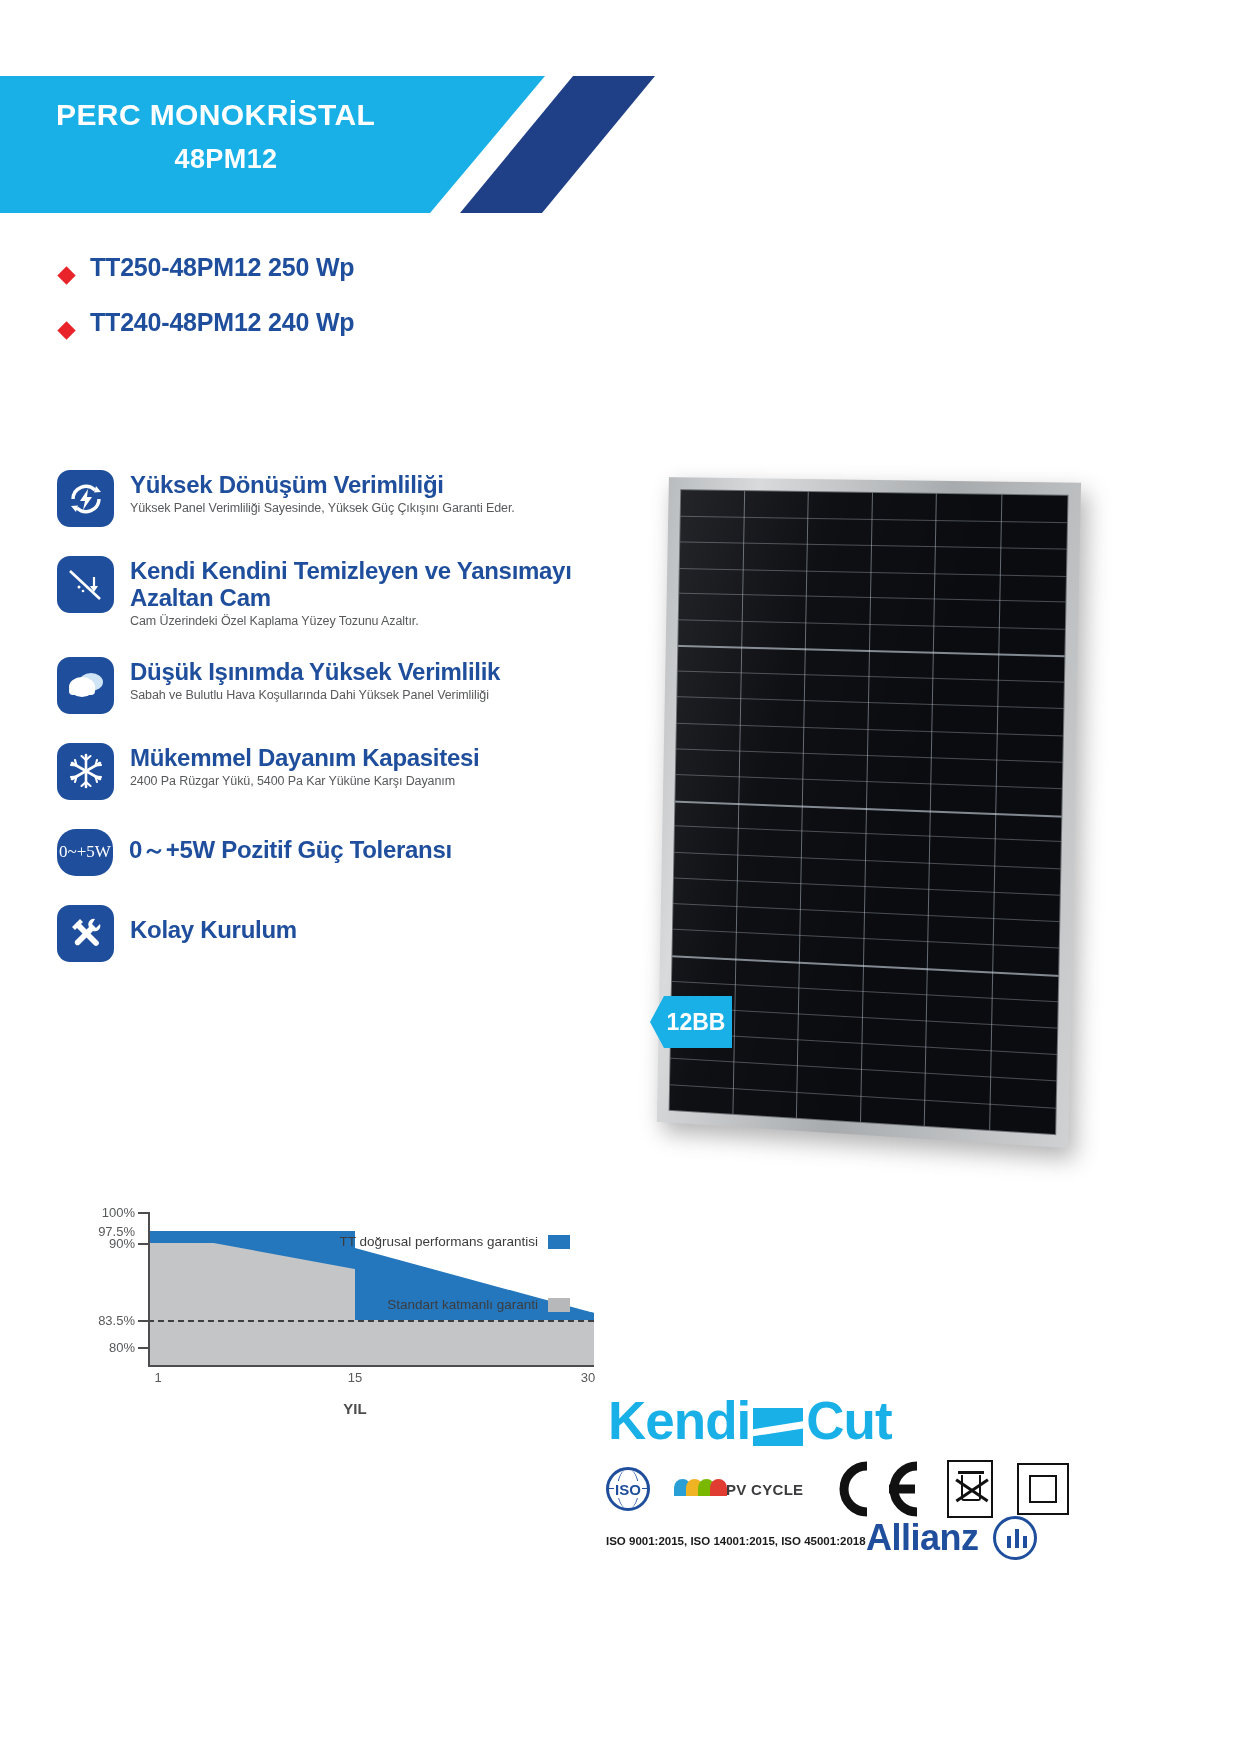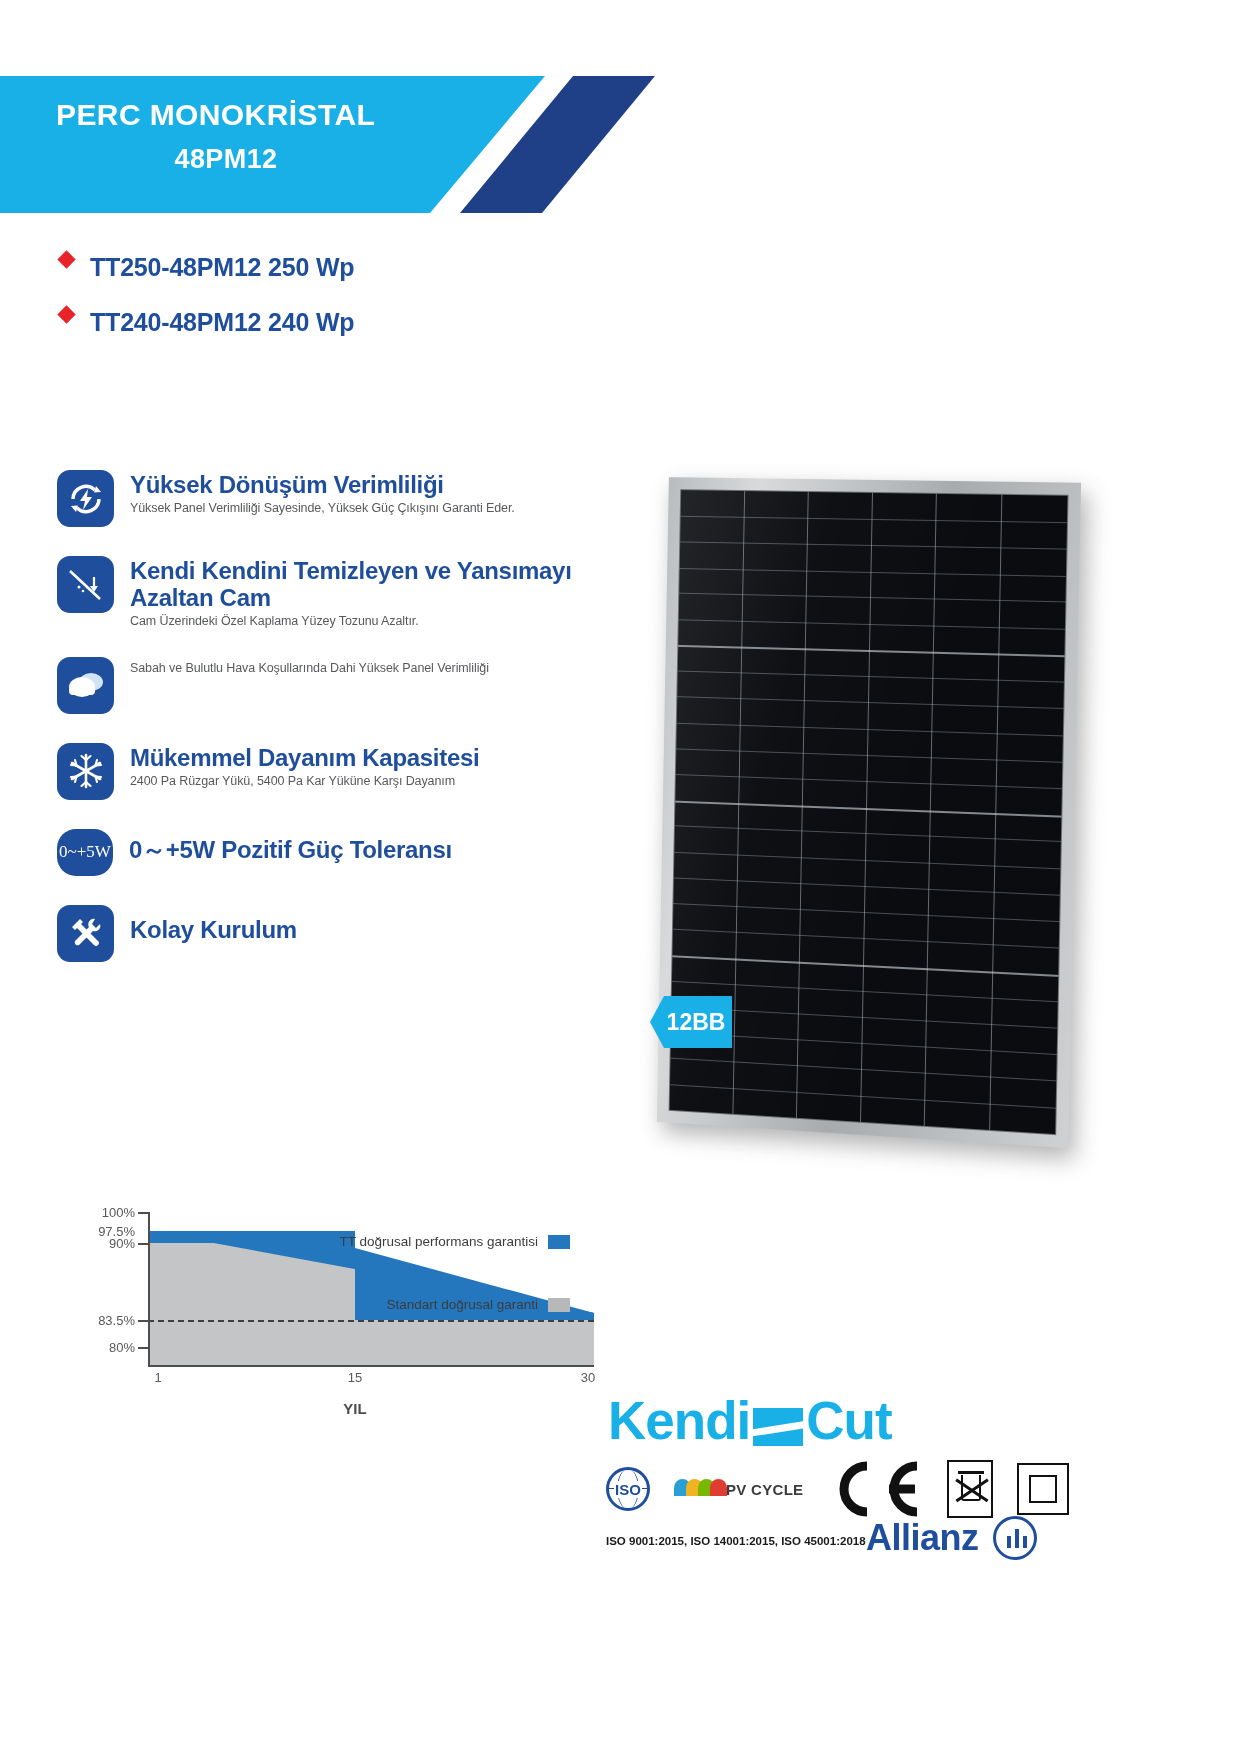--- a/index.html
+++ b/index.html
@@ -35,21 +35,21 @@
   }
   .header-model {
     position: absolute; top: 68px; left: 56px;
     width: 340px; text-align: center;
     color: #ffffff; font-size: 27px; font-weight: bold;
     letter-spacing: 0.4px;
   }
 
   
   .models { position: absolute; top: 253px; left: 60px; }
-  .model-row { display: flex; align-items: flex-start; margin-bottom: 26px; }
+  .model-row { display: flex; align-items: flex-end; margin-bottom: 26px; }
   .diamond {
     width: 13px; height: 13px; background: #e8242a;
     transform: rotate(45deg); margin-right: 17px; flex: none;
   }
   .model-text {
     color: #1f4e9c; font-size: 25px; font-weight: bold;
     letter-spacing: -0.2px;
   }
 
   
@@ -306,20 +306,21 @@
 
   <div class="feature">
     <div class="feat-icon">
       <svg width="42" height="34" viewBox="0 0 42 34">
         <ellipse cx="26" cy="14" rx="12" ry="9" fill="#cfe4f5"></ellipse>
         <ellipse cx="17" cy="19" rx="13" ry="10" fill="#ffffff"></ellipse>
         <rect x="4" y="19" width="26" height="8" rx="4" fill="#ffffff"></rect>
       </svg>
     </div>
     <div class="feat-body">
+      <div class="feat-title">Düşük Işınımda Yüksek Verimlilik</div>
       <div class="feat-sub">Sabah ve Bulutlu Hava Koşullarında Dahi Yüksek Panel Verimliliği</div>
     </div>
   </div>
 
   <div class="feature">
     <div class="feat-icon">
       <svg width="40" height="40" viewBox="0 0 40 40">
         <g stroke="#fff" stroke-width="2.6" stroke-linecap="round">
           <line x1="20" y1="4" x2="20" y2="36"></line>
           <line x1="6" y1="12" x2="34" y2="28"></line>
@@ -446,21 +447,21 @@
       <div class="axis-title" style="left:207px">YIL</div>
     </div>
   </div>
 
   <div class="legend">
     <div class="legend-row">
       <span class="legend-text">TT doğrusal performans garantisi</span>
       <span class="legend-swatch" style="background:#2477bd"></span>
     </div>
     <div class="legend-row">
-      <span class="legend-text">Standart doğrusal garanti</span>
+      <span class="legend-text">Standart katmanlı garanti</span>
       <span class="legend-swatch" style="background:#b6b8ba"></span>
     </div>
   </div>
 </div>
 
 <div class="halfcut">
   <span class="hc-word">Kendi</span>
   <span class="hc-box"></span>
   <span class="hc-word">Cut</span>
 </div>

